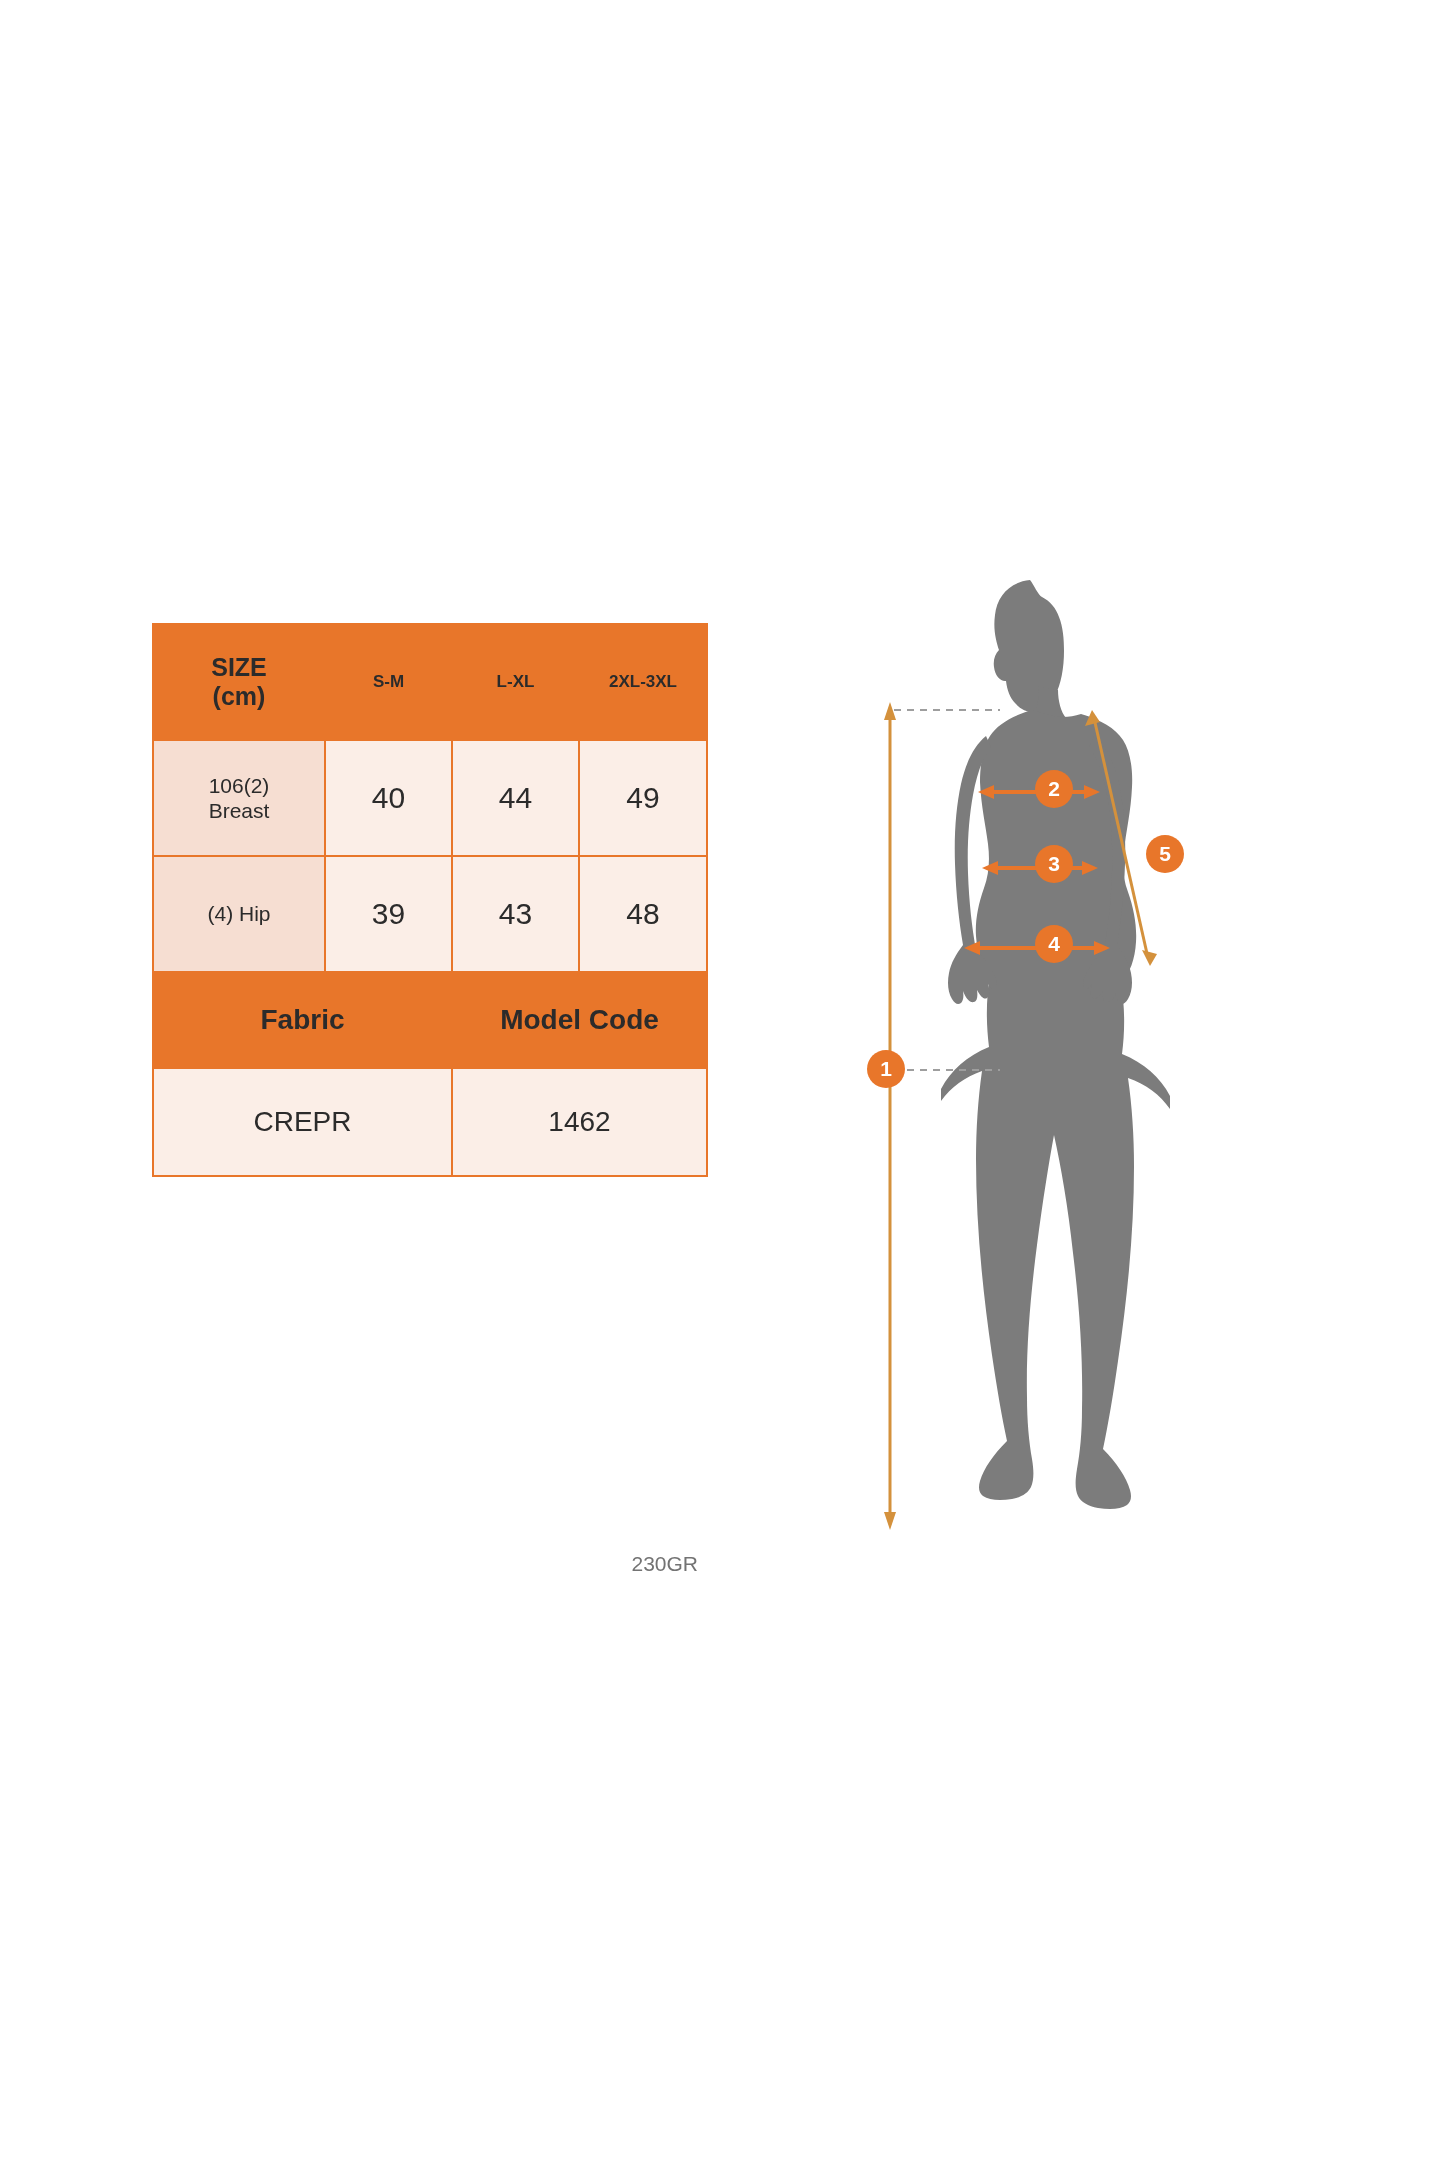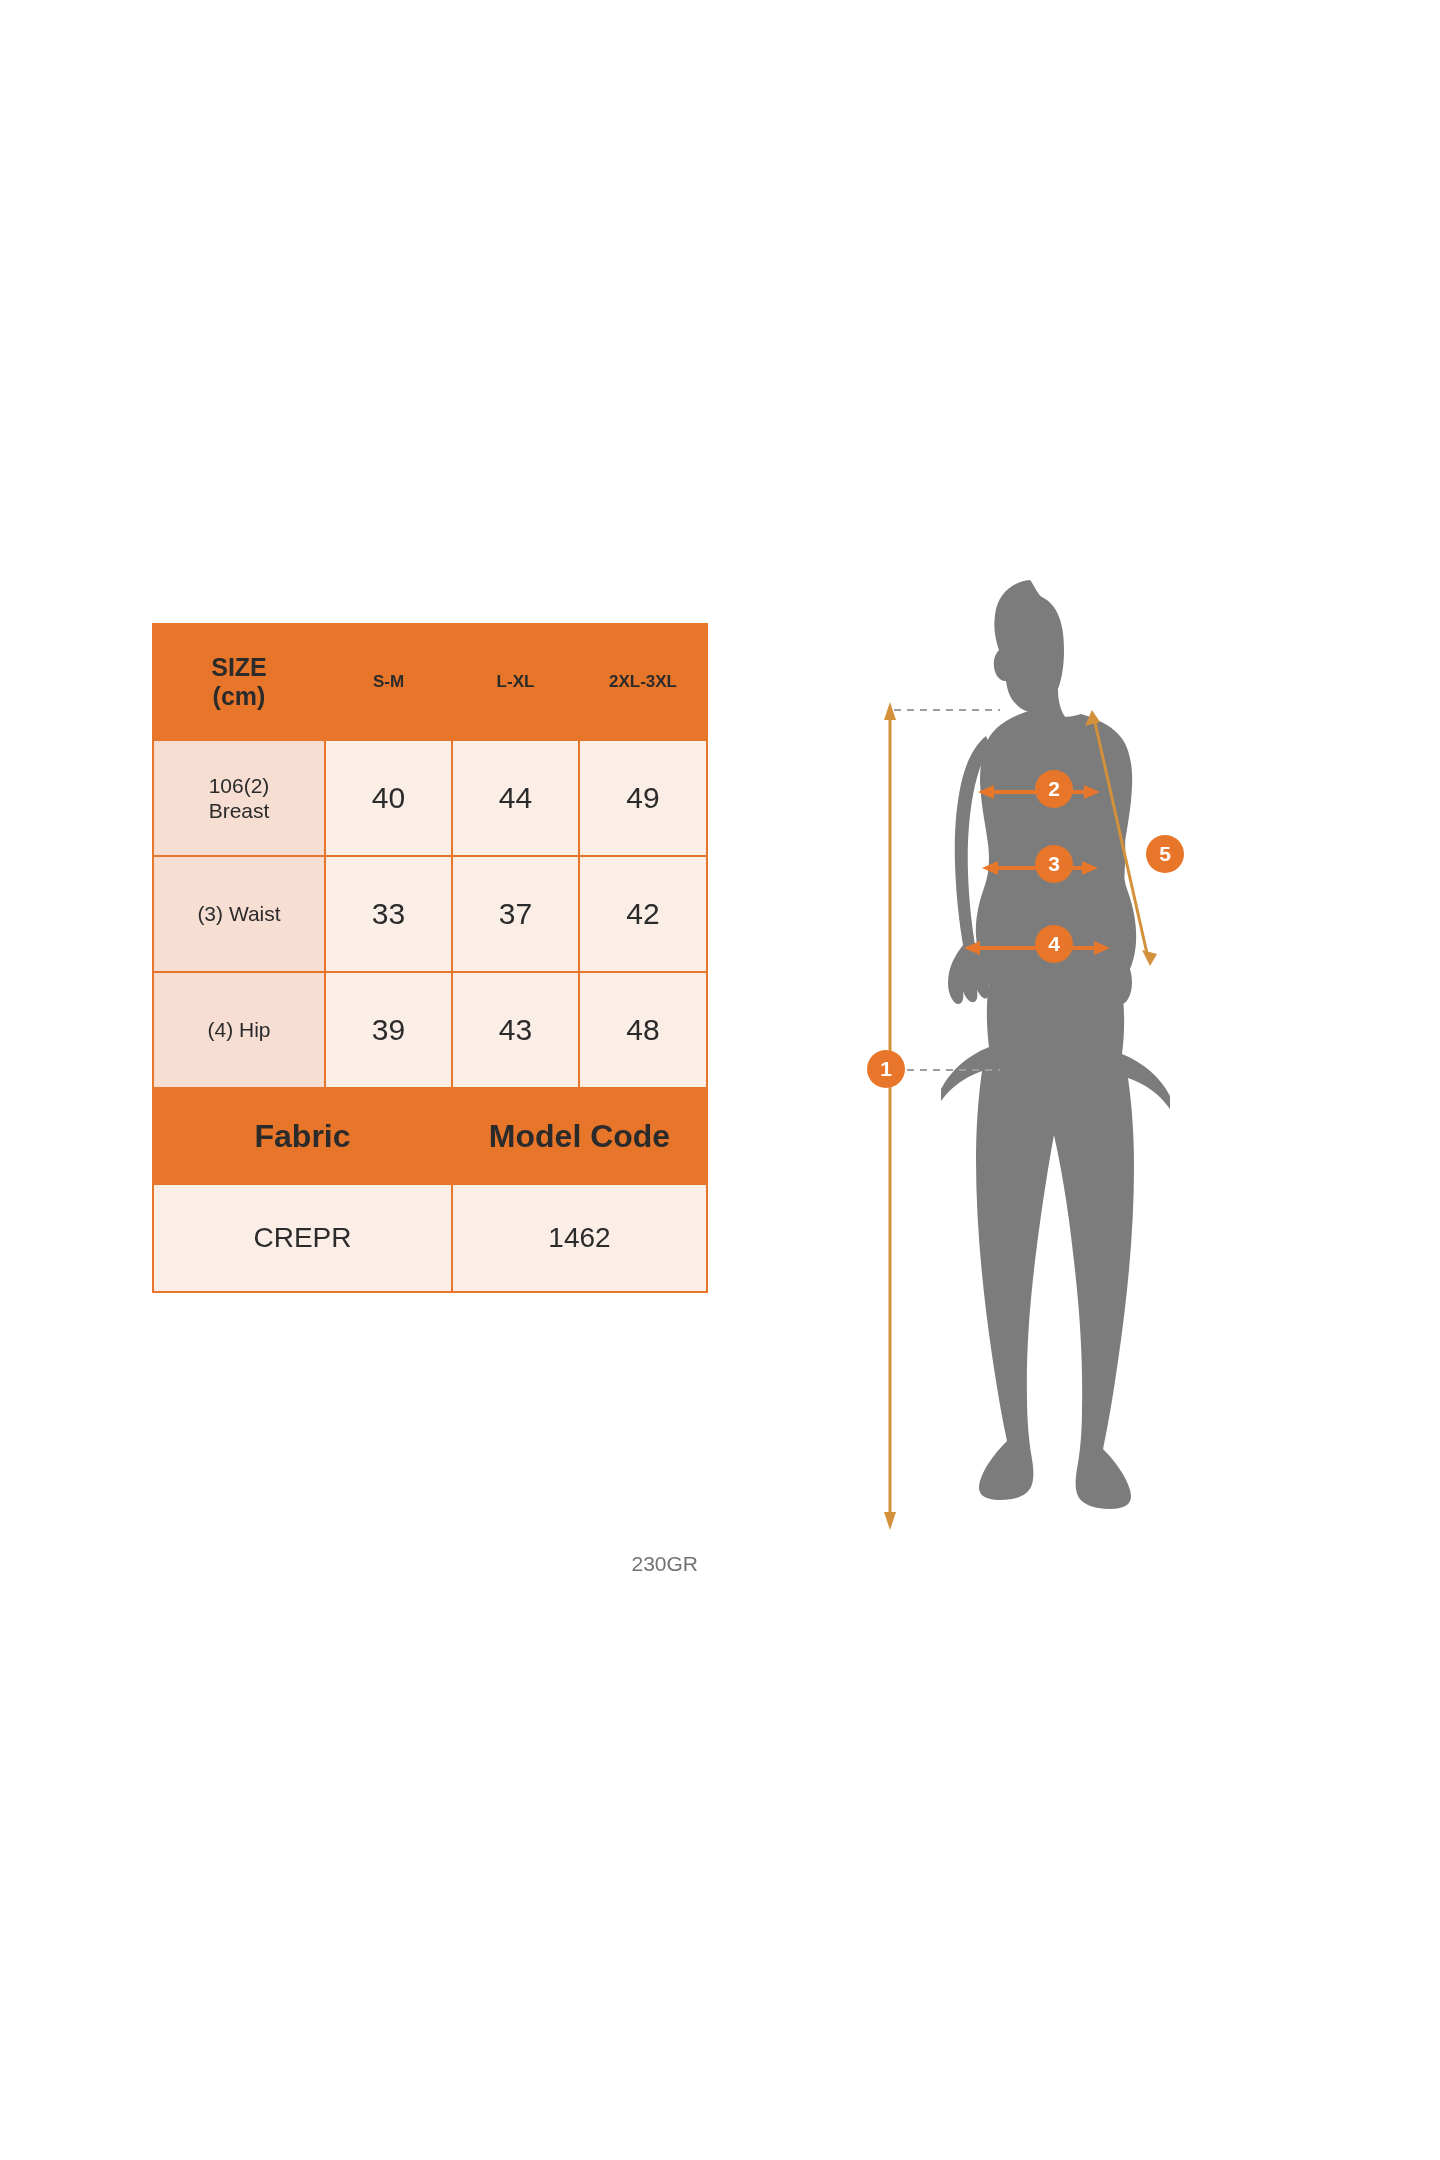--- a/index.html
+++ b/index.html
@@ -64,21 +64,21 @@
     font-size: 30px;
     height: 112px;
   }
   .val.dash {
     font-size: 26px;
   }
   .sub-head td {
     background: #e8762a;
     color: #ffffff;
     font-weight: bold;
-    font-size: 32px;
+    font-size: 28px;
     height: 92px;
   }
   .sub-val td {
     background: #fbeee7;
     font-size: 28px;
     height: 104px;
   }
   .weight-note {
     position: absolute;
     left: 152px;
@@ -151,26 +151,20 @@
         <tr>
           <td class="lbl">
             <div>106(2)</div>
             <div>Breast</div>
           </td>
           <td class="val">40</td>
           <td class="val">44</td>
           <td class="val">49</td>
         </tr>
 
-        <tr>
-          <td class="lbl">(3) Waist</td>
-          <td class="val">33</td>
-          <td class="val">37</td>
-          <td class="val">42</td>
-        </tr>
 
         <tr>
           <td class="lbl">(4) Hip</td>
           <td class="val">39</td>
           <td class="val">43</td>
           <td class="val">48</td>
         </tr>
 
 
         <tr class="sub-head">

